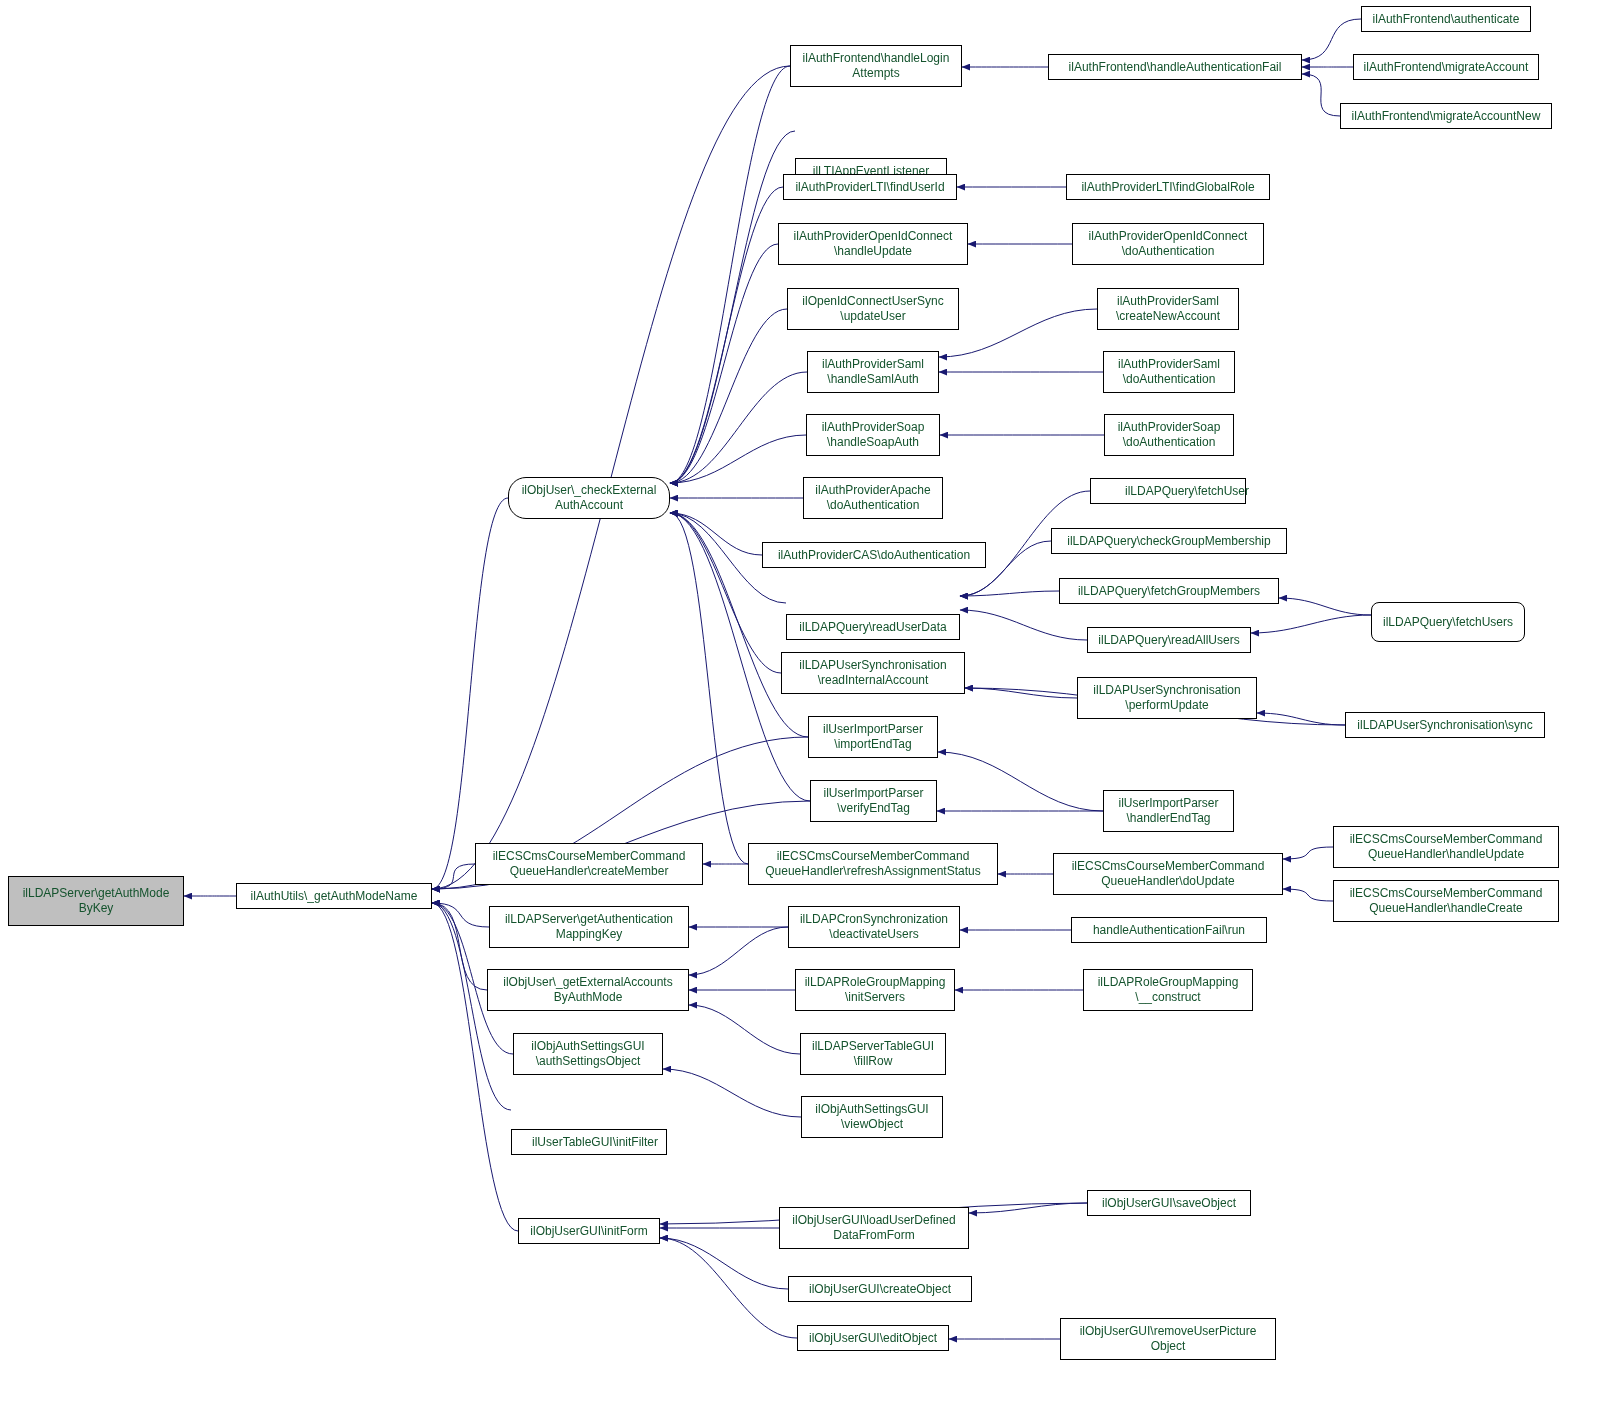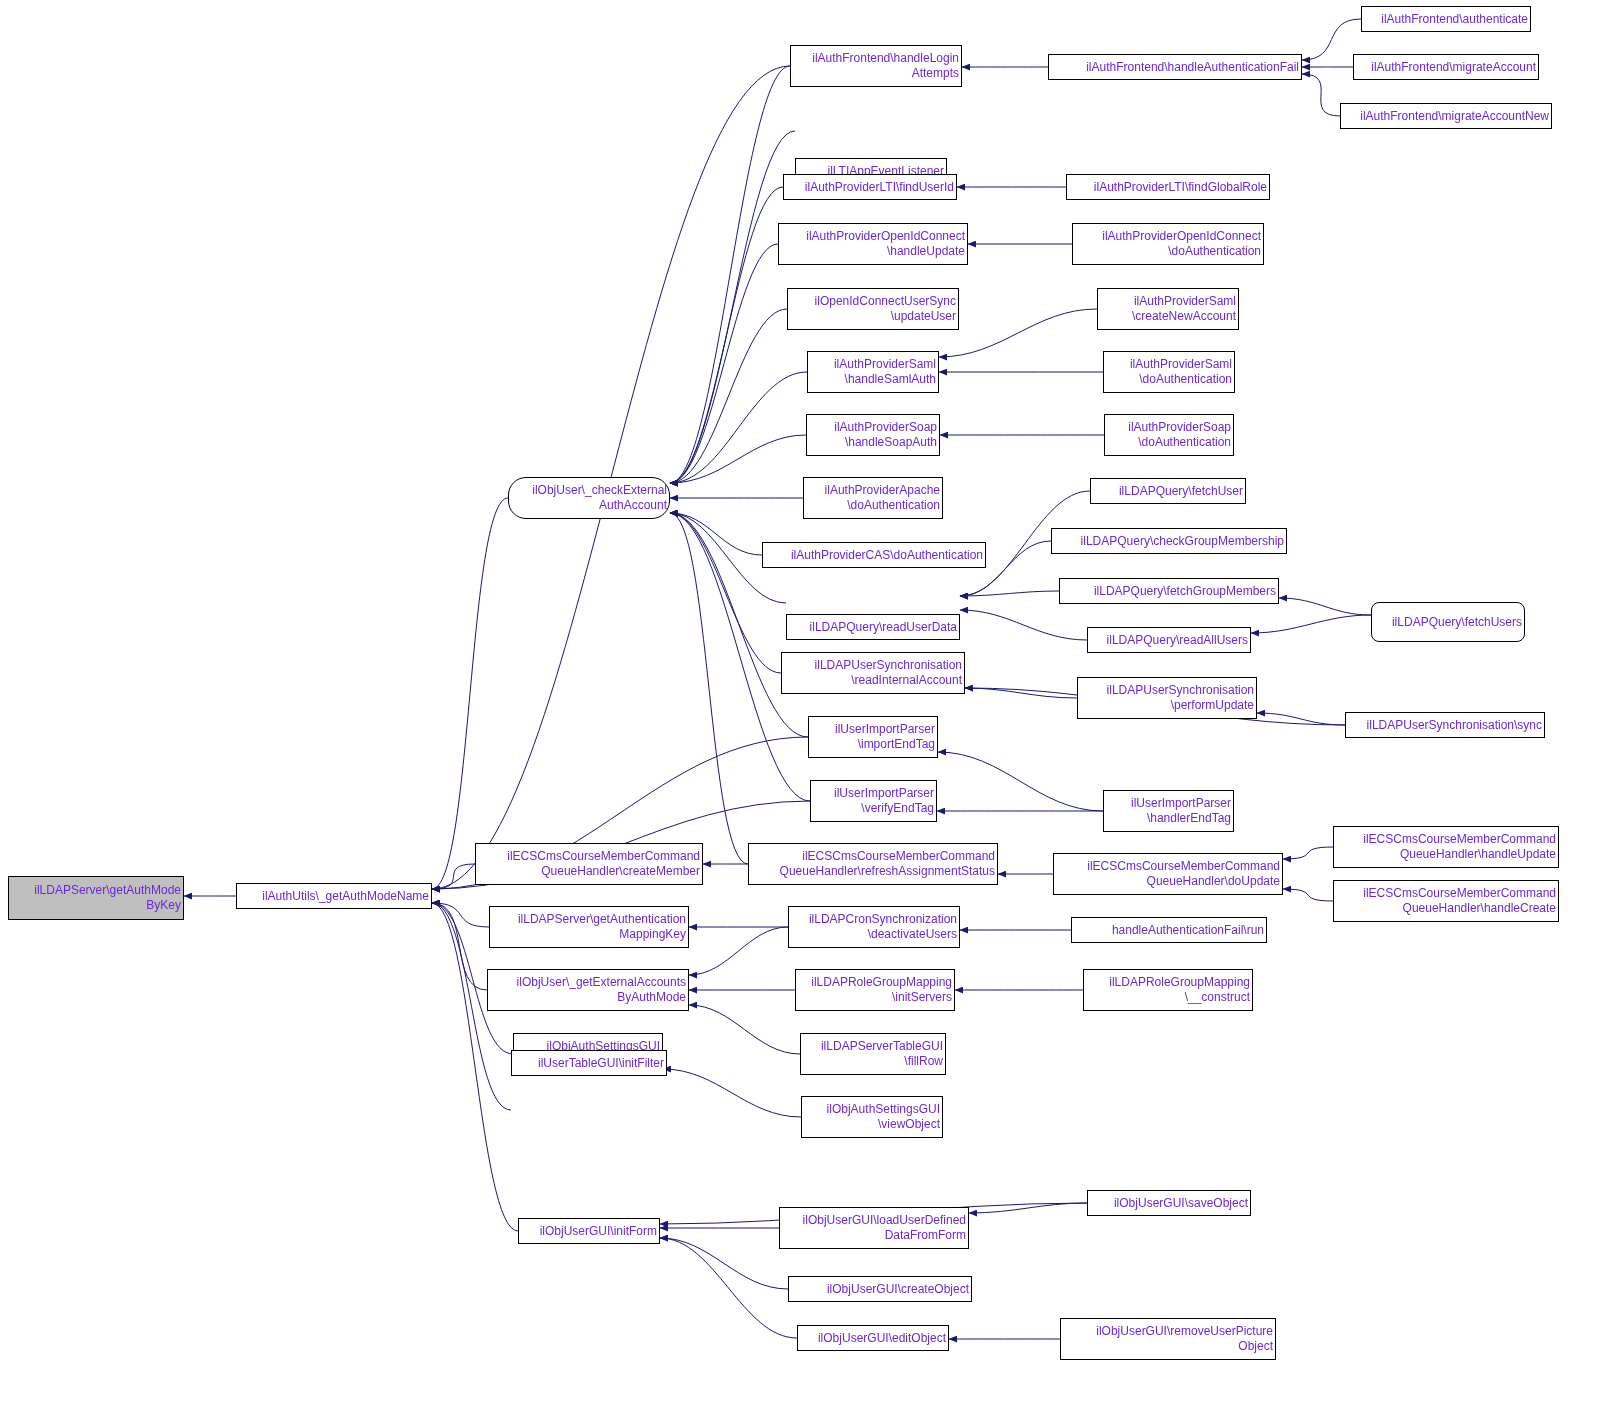--- a/index.html
+++ b/index.html
@@ -27,26 +27,26 @@
     left: 0;
     top: 0;
     width: 100%;
     height: 100%;
   }
   .node {
     position: absolute;
     box-sizing: border-box;
     background: #ffffff;
     border: 1px solid #000000;
-    color: #6d28d9;
+    color: #14532d;
     font-size: 12px;
     line-height: 15px;
     display: flex;
     flex-direction: column;
-    align-items: flex-end;
+    align-items: center;
     justify-content: center;
     text-align: center;
     padding: 1px 2px;
     cursor: pointer;
   }
   .node.highlight {
     background: #bfbfbf;
     cursor: default;
   }
   .node-line {
@@ -122,21 +122,21 @@
         <path d="M 801 1117 C 745.8 1117, 718.2 1069, 663 1069" fill="none" stroke="#191970" stroke-width="1" marker-end="url(#arrowhead)"></path>
         <path d="M 779 1228 C 731.4 1228, 707.6 1228, 660 1228" fill="none" stroke="#191970" stroke-width="1" marker-end="url(#arrowhead)"></path>
         <path d="M 788 1289 C 736.8 1289, 711.2 1238, 660 1238" fill="none" stroke="#191970" stroke-width="1" marker-end="url(#arrowhead)"></path>
         <path d="M 797 1338 C 742.2 1338, 714.8 1238, 660 1238" fill="none" stroke="#191970" stroke-width="1" marker-end="url(#arrowhead)"></path>
         <path d="M 1087 1203 C 937 1203, 810 1224, 660 1224" fill="none" stroke="#191970" stroke-width="1" marker-end="url(#arrowhead)"></path>
         <path d="M 1087 1203 C 1039.8 1203, 1016.2 1213, 969 1213" fill="none" stroke="#191970" stroke-width="1" marker-end="url(#arrowhead)"></path>
         <path d="M 1060 1339 C 1015.6 1339, 993.4 1339, 949 1339" fill="none" stroke="#191970" stroke-width="1" marker-end="url(#arrowhead)"></path>
       </g>
   </svg>
   <div class="node-layer">
-      <div class="node highlight" style="left: 8px; top: 876px; width: 176px; height: 44px;">
+      <div class="node highlight" style="left: 8px; top: 876px; width: 176px; height: 50px;">
         <div class="node-line">ilLDAPServer\getAuthMode</div>
         <div class="node-line">ByKey</div>
       </div>
       <div class="node" style="left: 236px; top: 883px; width: 196px; height: 26px;">
         <div class="node-line">ilAuthUtils\_getAuthModeName</div>
       </div>
       <div class="node" style="left: 508px; top: 477px; width: 162px; height: 42px; border-radius: 18px;">
         <div class="node-line">ilObjUser\_checkExternal</div>
         <div class="node-line">AuthAccount</div>
       </div>
@@ -214,21 +214,21 @@
         <div class="node-line">\initServers</div>
       </div>
       <div class="node" style="left: 513px; top: 1033px; width: 150px; height: 42px;">
         <div class="node-line">ilObjAuthSettingsGUI</div>
         <div class="node-line">\authSettingsObject</div>
       </div>
       <div class="node" style="left: 800px; top: 1033px; width: 146px; height: 42px;">
         <div class="node-line">ilLDAPServerTableGUI</div>
         <div class="node-line">\fillRow</div>
       </div>
-      <div class="node" style="left: 511px; top: 1050px; width: 156px; height: 26px; padding-left: 14px;">
+      <div class="node" style="left: 511px; top: 1129px; width: 156px; height: 26px; padding-left: 14px;">
         <div class="node-line">ilUserTableGUI\initFilter</div>
       </div>
       <div class="node" style="left: 801px; top: 1096px; width: 142px; height: 42px;">
         <div class="node-line">ilObjAuthSettingsGUI</div>
         <div class="node-line">\viewObject</div>
       </div>
       <div class="node" style="left: 518px; top: 1218px; width: 142px; height: 26px;">
         <div class="node-line">ilObjUserGUI\initForm</div>
       </div>
       <div class="node" style="left: 779px; top: 1207px; width: 190px; height: 42px;">

